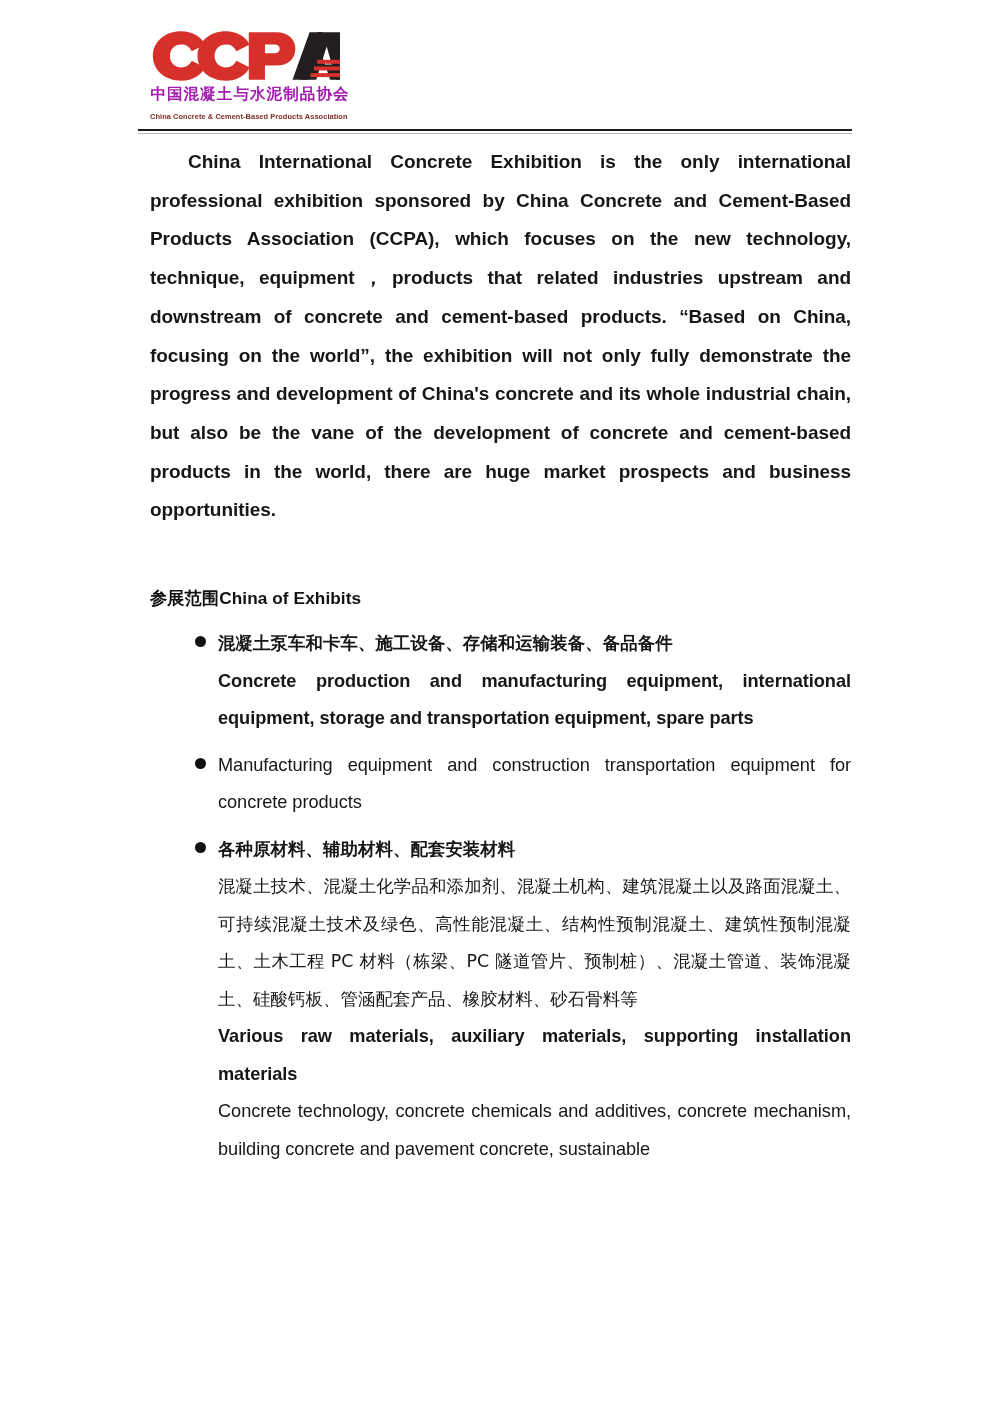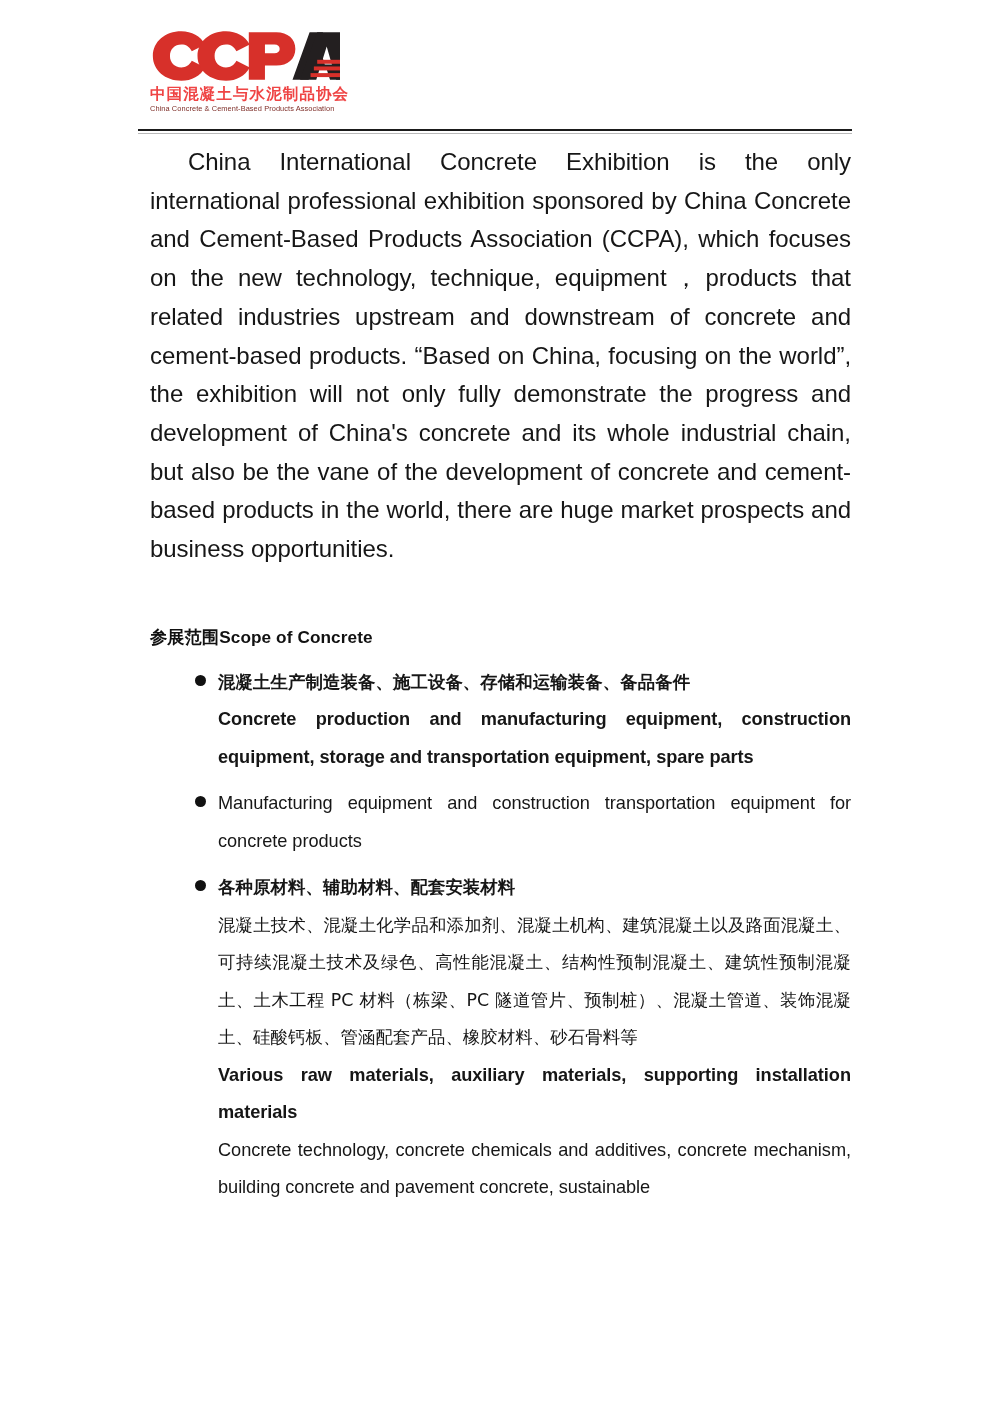--- a/index.html
+++ b/index.html
@@ -39,28 +39,29 @@
     height: 56px;
     width: 190px;
     display: block;
   }
   .logo-cn {
     margin-top: 2px;
     font-family: "DejaVu Sans", "Liberation Sans", sans-serif;
     font-weight: 700;
     font-size: 15.5px;
     letter-spacing: 1.1px;
-    color: #ef4444;
+    color: #a21caf;
     white-space: nowrap;
     line-height: 1.15;
+    text-align: center;
   }
   .logo-en {
-    margin-top: 1px;
+    margin-top: 9px;
     font-family: "Liberation Sans", sans-serif;
-    font-weight: 400;
+    font-weight: 700;
     font-size: 7.4px;
     letter-spacing: 0.08px;
     color: #7d2d27;
     white-space: nowrap;
     line-height: 1.15;
   }
 
   .rule {
     position: absolute;
     left: 138px;
@@ -82,26 +83,26 @@
   
   .content {
     position: absolute;
     left: 150px;
     top: 143px;
     width: 701px;
   }
 
   p.para {
     margin: 0;
-    font-size: 24px;
+    font-size: 19px;
     line-height: 38.7px;
     text-align: justify;
     text-justify: inter-word;
     color: #161616;
-    font-weight: 400;
+    font-weight: 700;
     letter-spacing: -0.05px;
   }
   p.para.indent {
     text-indent: 38px;
   }
 
   .section-heading {
     margin: 0;
     padding-top: 53px;
     font-size: 17.2px;
@@ -189,29 +190,29 @@
     </div>
   </div>
 
   <div class="rule"></div>
 
   <div class="content">
 
     <p class="para indent">China International Concrete Exhibition is the only international professional exhibition sponsored by China Concrete and Cement-Based Products Association (CCPA), which focuses on the new technology, technique, equipment，products that related industries upstream and downstream of concrete and cement-based products.  “Based on China, focusing on the world”, the exhibition will not only fully demonstrate the progress and development of China's concrete and its whole industrial chain, but also be the vane of the development of concrete and cement-based products in the world, there are huge market prospects and business opportunities.</p>
 
     <div class="section-heading">
-      <span class="cn">参展范围</span><span>Scope of Concrete</span>
+      <span class="cn">参展范围</span><span>China of Exhibits</span>
     </div>
 
     <ul class="scope-list">
 
       <li class="scope-item">
         <span class="bullet-dot"></span>
-        <div class="cn-line bold">混凝土生产制造装备、施工设备、存储和运输装备、备品备件</div>
-        <div class="en-line bold">Concrete production and manufacturing equipment, construction equipment, storage and transportation equipment, spare parts</div>
+        <div class="cn-line bold">混凝土泵车和卡车、施工设备、存储和运输装备、备品备件</div>
+        <div class="en-line bold">Concrete production and manufacturing equipment, international equipment, storage and transportation equipment, spare parts</div>
       </li>
 
       <li class="scope-item">
         <span class="bullet-dot"></span>
         <div class="en-line">Manufacturing equipment and construction transportation equipment for concrete products</div>
       </li>
 
       <li class="scope-item">
         <span class="bullet-dot"></span>
         <div class="cn-line bold">各种原材料、辅助材料、配套安装材料</div>

